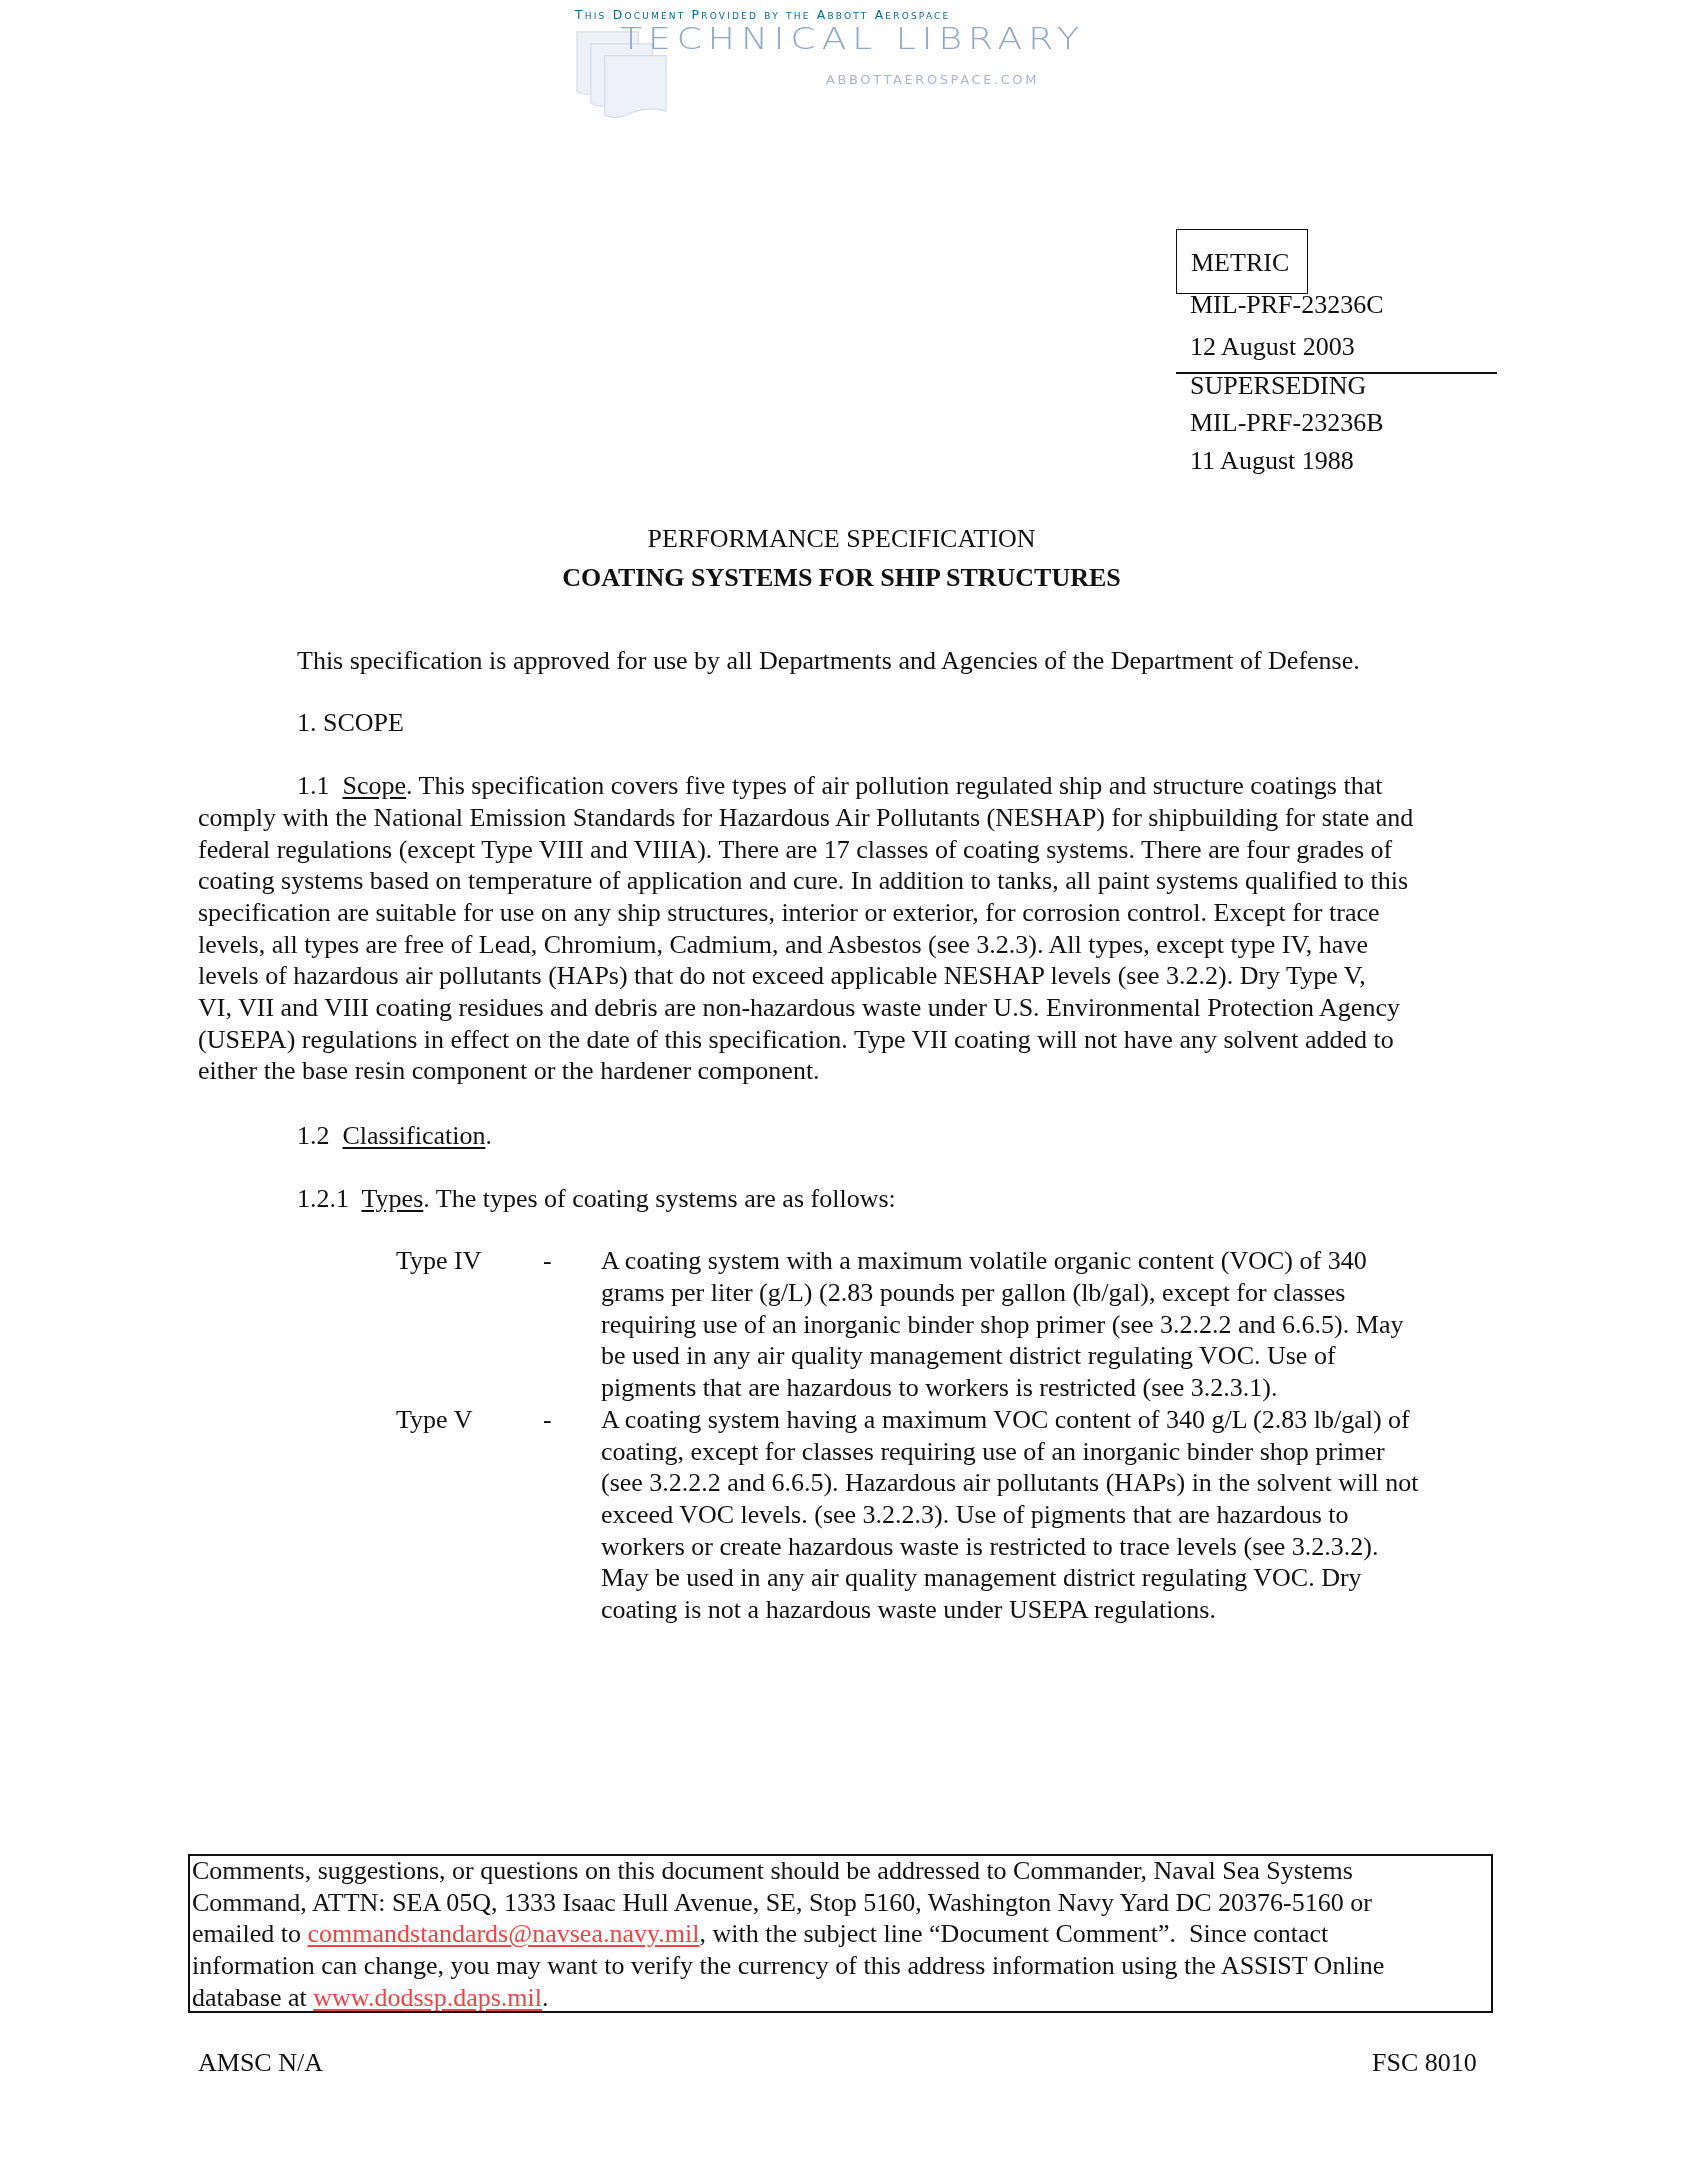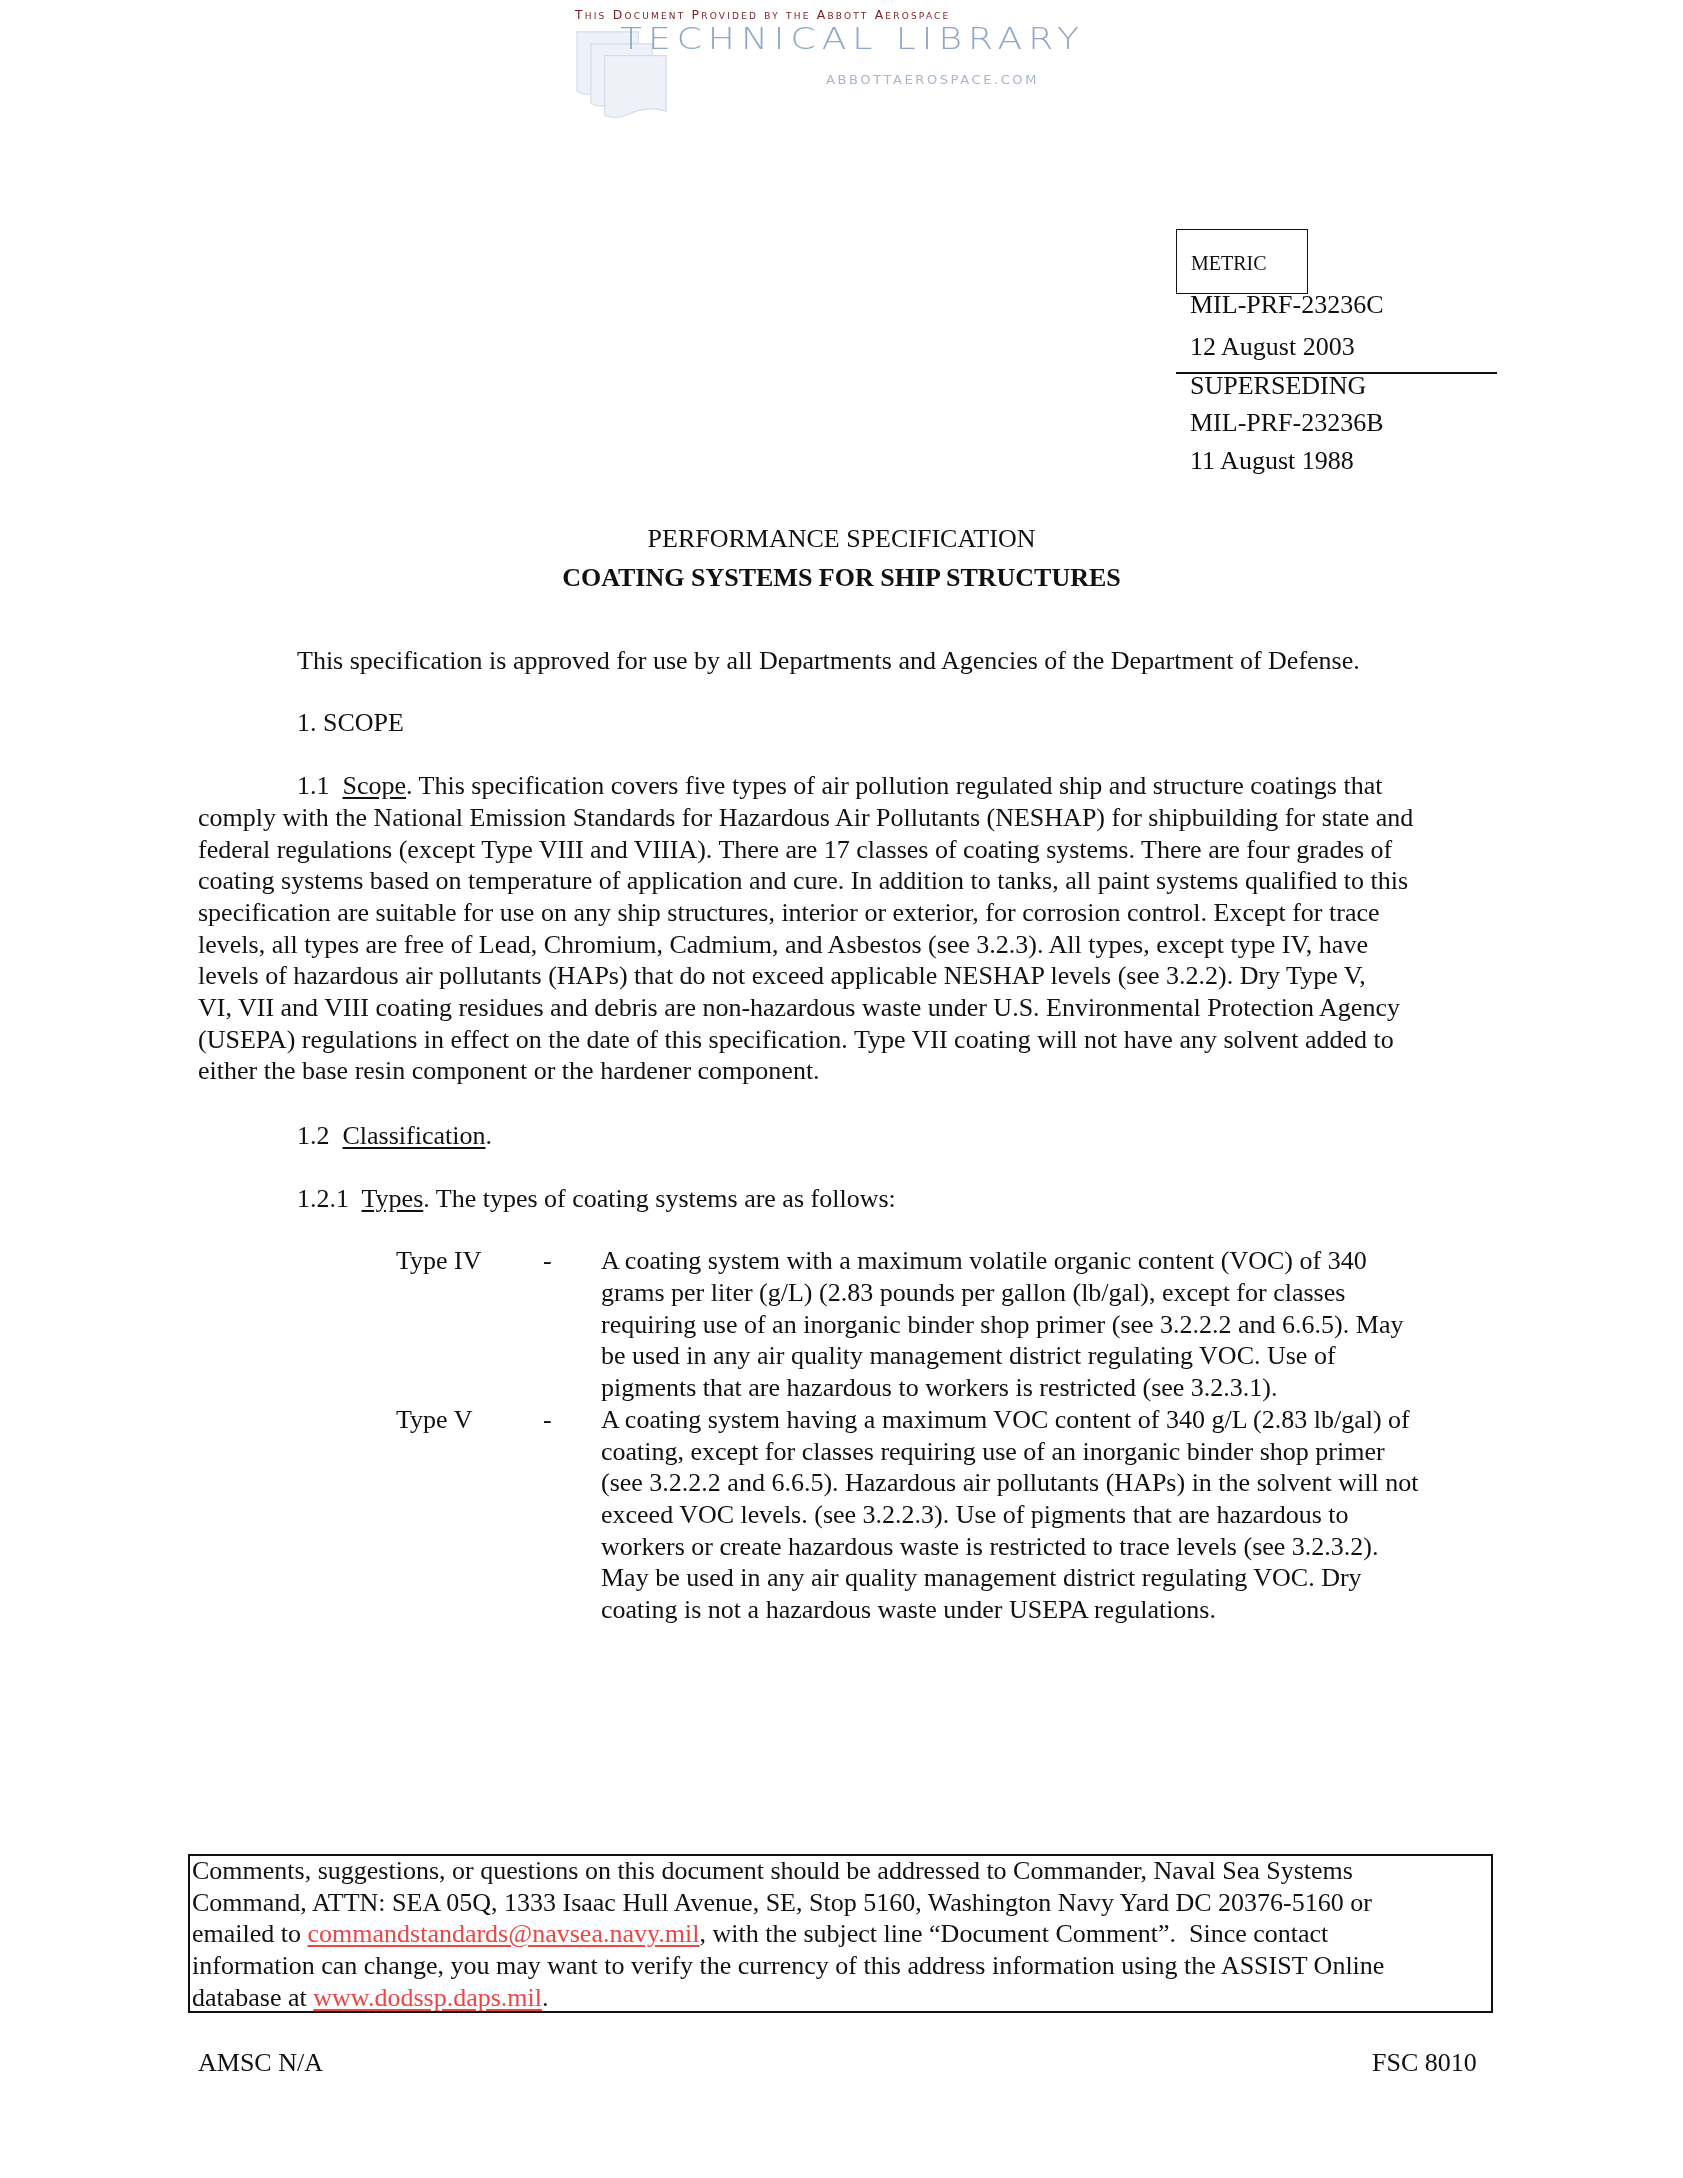--- a/index.html
+++ b/index.html
@@ -2,27 +2,27 @@
 <html><head>
 <meta charset="utf-8">
 <style>
   html, body { margin:0; padding:0; background:#ffffff; }
   body { width:1683px; height:2178px; position:relative; overflow:hidden;
          font-family:"Liberation Serif", serif; color:#111; }
   .abs { position:absolute; white-space:nowrap; }
   .t { font-size:26px; line-height:32px; }
   
   #banner { position:absolute; left:569px; top:4px; width:515px; height:114px; }
-  #banner .b1 { position:absolute; left:6px; top:3px; font-family:"DejaVu Sans", sans-serif; font-size:12.4px; letter-spacing:2.2px; color:#7f1d1d; font-variant:small-caps; white-space:nowrap; }
+  #banner .b1 { position:absolute; left:6px; top:3px; font-family:"DejaVu Sans", sans-serif; font-size:12.4px; letter-spacing:2.2px; color:#0369a1; font-variant:small-caps; white-space:nowrap; }
   #banner .b2 { position:absolute; left:51px; top:18px; font-family:"DejaVu Sans", sans-serif; font-size:36px; font-weight:300; letter-spacing:6px; color:#8fa6c8; white-space:nowrap; transform:scaleY(0.82); transform-origin:top left; }
   #banner .b3 { position:absolute; left:257px; top:68px; font-family:"DejaVu Sans", sans-serif; font-size:13px; letter-spacing:2.6px; color:#a7b6cc; white-space:nowrap; }
   #banner svg { position:absolute; left:0; top:22px; }
   
   #metric-box { position:absolute; left:1176px; top:229px; width:132px; height:65px; border:1.5px solid #111; box-sizing:border-box; }
-  #metric-box span { position:absolute; left:14px; top:17px; font-size:20px; line-height:32px; }
+  #metric-box span { position:absolute; left:14px; top:17px; font-size:26px; line-height:32px; }
   #doc-rule { position:absolute; left:1176px; top:372px; width:321px; height:0; border-top:2px solid #111; }
   .center { position:absolute; left:0; width:1683px; text-align:center; font-size:26px; line-height:32px; white-space:nowrap; }
   u { text-decoration:underline; text-underline-offset:3px; }
   #comment-box { position:absolute; left:188px; top:1854px; width:1305px; height:159px; border:2px solid #111; box-sizing:border-box; }
   #comment-box .ln { position:absolute; left:2px; font-size:26px; line-height:32px; white-space:nowrap; }
   a.lnk { color:#ef4444; text-decoration:underline; text-underline-offset:3px; }
 </style>
 </head>
 <body>
 

